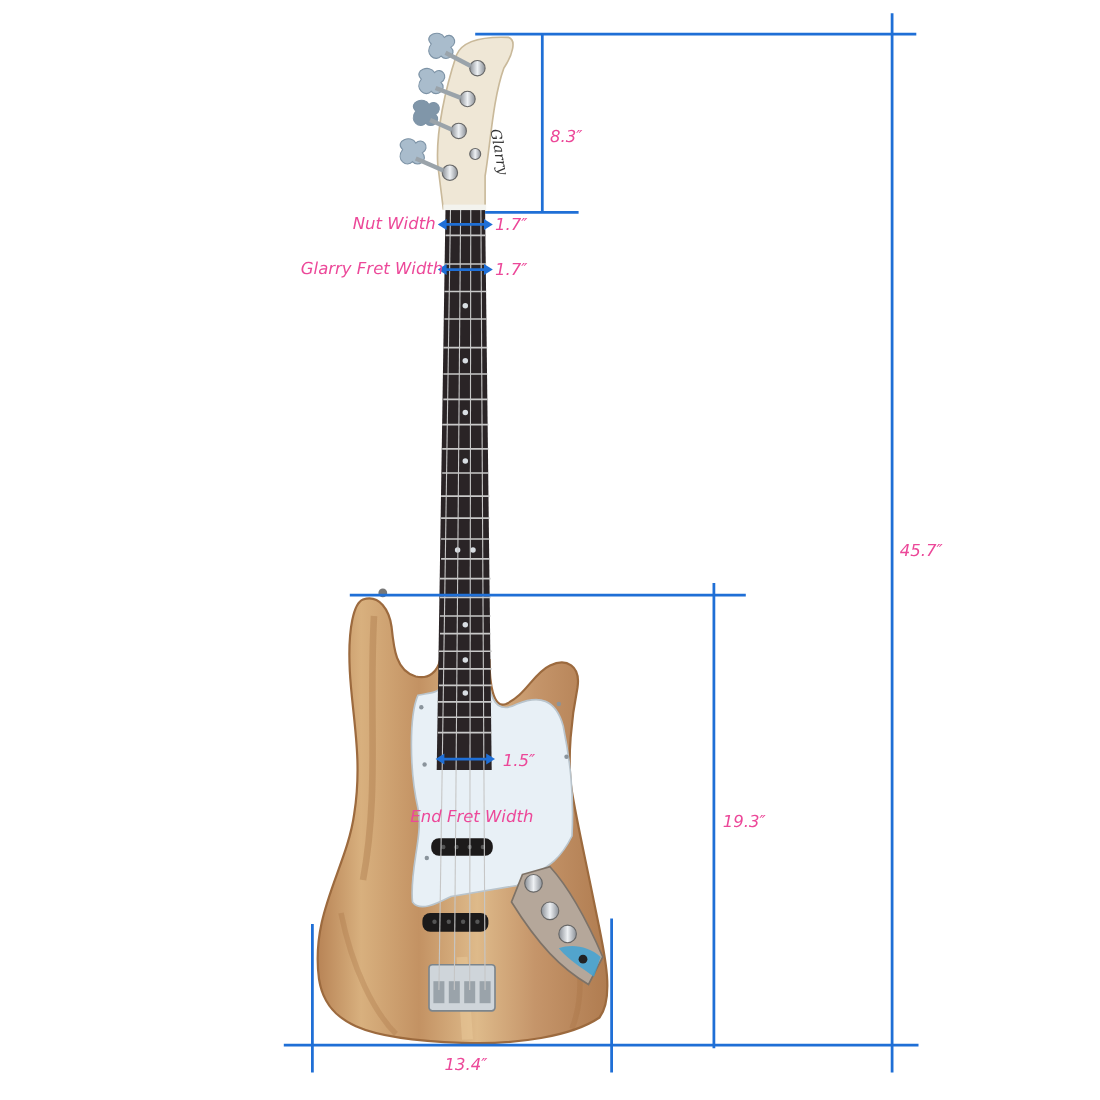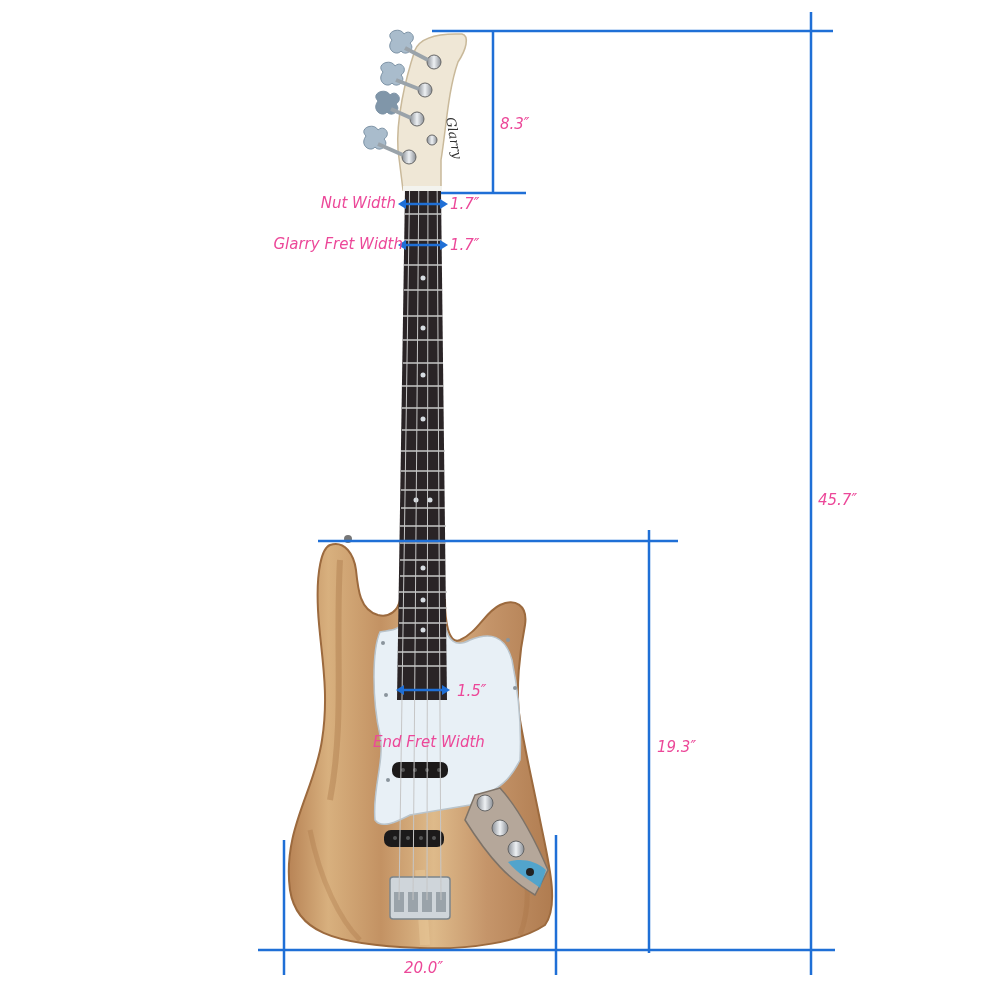--- a/index.html
+++ b/index.html
@@ -209,15 +209,15 @@
   <div class="dim-label left" style="right:597px; top:237px;">Glarry Fret Width</div>
   <div class="dim-label" style="left:450px; top:238px;">1.7″</div>
 
   <div class="dim-label" style="left:457px; top:684px;">1.5″</div>
   <div class="dim-label" style="left:373px; top:711px;margin-top:24px;">End Fret Width</div>
 
   <div class="dim-label" style="left:657px; top:740px;">19.3″</div>
 
   <div class="dim-label" style="left:818px; top:493px;text-align:center;">45.7″</div>
 
-  <div class="dim-label" style="left:404px; top:961px;">20.0″</div>
+  <div class="dim-label" style="left:404px; top:961px;">13.4″</div>
 
 </div>
 
 </body></html>

